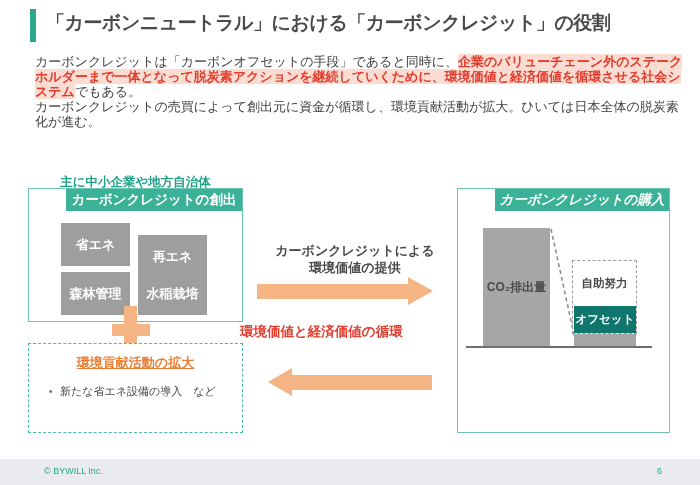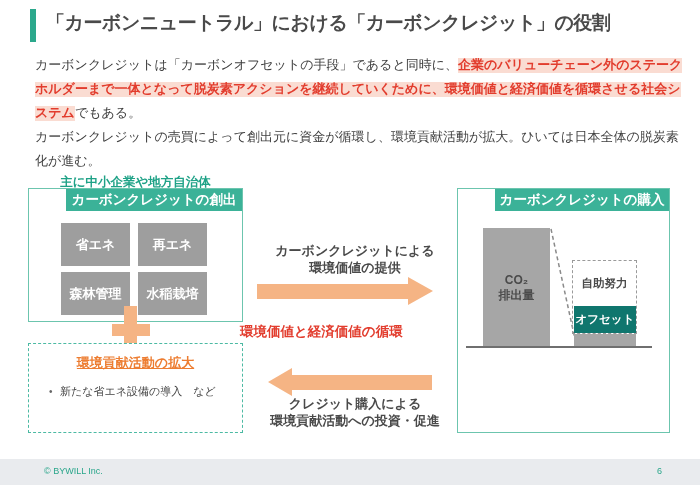--- a/index.html
+++ b/index.html
@@ -5,30 +5,30 @@
   html,body{margin:0;padding:0;background:#ffffff;}
   .slide{
     position:relative;width:700px;height:485px;background:#ffffff;overflow:hidden;
     font-family:"Liberation Sans","DejaVu Sans",sans-serif;color:#3f3f3f;
   }
   .abs{position:absolute;}
   
   .title-accent{left:30px;top:9px;width:6px;height:33px;background:#2ba88c;}
   .slide-title{left:46px;top:10px;font-size:19px;font-weight:bold;color:#4a4a4a;letter-spacing:-0.5px;white-space:nowrap;}
   
-  .intro{left:35px;top:54px;width:648px;font-size:13px;line-height:24px;color:#3f3f3f;font-family:Liberation Mono, monospace;}
+  .intro{left:35px;top:54px;width:648px;font-size:13px;line-height:15px;color:#3f3f3f;}
   .hl{background:#fadcd2;color:#e23c2d;font-weight:bold;}
   
   .group-label{font-size:12.5px;font-weight:bold;color:#1fa287;text-align:center;}
   .left-label{left:28px;top:174px;width:215px;}
   .right-label{left:457px;top:166px;width:213px;}
   
   .teal-box{background:#ffffff;border:1px solid #6cc5ae;box-sizing:border-box;padding-left:37px;}
   .creation-box{left:28px;top:188px;width:215px;height:134px;}
-  .purchase-box{left:457px;top:188px;width:213px;height:245px;}
+  .purchase-box{left:457px;top:188px;width:213px;height:245px;font-style:italic;}
   .teal-header{height:22px;line-height:22px;background:#3bb298;color:#ffffff;font-size:13.5px;font-weight:bold;text-align:center;white-space:nowrap;}
   
   .method-card{position:absolute;width:69px;height:43px;background:#9e9e9e;border-radius:0;
     color:#ffffff;font-size:13px;font-weight:bold;display:flex;align-items:center;justify-content:center;white-space:nowrap;}
   
   .plus{left:112px;top:306px;width:38px;height:48px;}
   .plus .v{position:absolute;left:12px;top:0;width:13px;height:48px;background:#f5b484;}
   .plus .h{position:absolute;left:0;top:18px;width:38px;height:12px;background:#f5b484;}
   
   .expansion-box{left:28px;top:343px;width:215px;height:90px;border:1.5px dashed #4cbaa3;box-sizing:border-box;background:#ffffff;}
@@ -38,21 +38,21 @@
   .bullet-list li:before{content:"\2022";position:absolute;left:2px;color:#666666;font-size:10px;}
   .expansion-bullets{position:absolute;left:18px;top:40px;}
   
   .center-label{font-weight:bold;text-align:center;color:#4a4a4a;font-size:13px;line-height:17px;white-space:nowrap;}
   .provide-label{left:250px;top:242px;width:210px;}
   .cycle-label{left:240px;top:323px;width:230px;text-align:left;font-size:13.5px;font-weight:bold;color:#e23c2d;white-space:nowrap;}
   .arrow-right{left:257px;top:277px;}
   .arrow-left{left:268px;top:368px;}
   .invest-label{left:240px;top:395px;width:230px;}
   
-  .co2-bar{left:483px;top:228px;width:67px;height:119px;background:#a6a6a6;display:flex;flex-direction:column;align-items:center;justify-content:center;}
+  .co2-bar{left:483px;top:228px;width:67px;height:119px;background:#a6a6a6;display:flex;flex-direction:row;align-items:center;justify-content:center;}
   .co2-bar div{color:#4a4a4a;font-size:12px;font-weight:bold;line-height:15px;text-align:center;white-space:nowrap;}
   .self-effort-box{left:572px;top:260px;width:65px;height:74px;border:1.5px dashed #9a9a9a;box-sizing:border-box;}
   .self-effort-label{left:572px;top:276px;width:65px;text-align:center;font-size:11.5px;font-weight:bold;color:#4a4a4a;white-space:nowrap;}
   .offset-box{left:574px;top:306px;width:62px;height:27px;background:#0f766e;color:#ffffff;font-size:11.5px;font-weight:bold;display:flex;align-items:center;justify-content:center;white-space:nowrap;}
   .residual-bar{left:574px;top:334px;width:62px;height:13px;background:#a6a6a6;}
   .chart-baseline{left:466px;top:346px;width:186px;height:2px;background:#6f6f6f;}
   
   .footer{left:0;top:459px;width:700px;height:26px;background:#e9ebee;}
   .copyright{position:absolute;left:44px;top:7px;font-size:9px;color:#2aa68b;white-space:nowrap;}
   .page-number{position:absolute;right:38px;top:7px;font-size:9px;color:#2aa68b;}
@@ -67,21 +67,21 @@
 
   <div class="abs intro">
     <div><span>カーボンクレジットは「カーボンオフセットの手段」であると同時に、</span><span class="hl">企業のバリューチェーン外のステークホルダーまで一体となって脱炭素アクションを継続していくために、環境価値と経済価値を循環させる社会システム</span><span>でもある。</span></div>
     <div>カーボンクレジットの売買によって創出元に資金が循環し、環境貢献活動が拡大。ひいては日本全体の脱炭素化が進む。</div>
   </div>
 
   <div class="abs group-label left-label">主に中小企業や地方自治体</div>
   <div class="abs teal-box creation-box">
     <div class="teal-header">カーボンクレジットの創出</div>
     <div class="method-card" style="left:32px;top:34px;">省エネ</div>
-    <div class="method-card" style="left:109px;top:34px;">再エネ</div>
+    <div class="method-card" style="left:109px;top:46px;">再エネ</div>
     <div class="method-card" style="left:32px;top:83px;">森林管理</div>
     <div class="method-card" style="left:109px;top:83px;">水稲栽培</div>
   </div>
 
   <div class="abs plus">
     <div class="v"></div>
     <div class="h"></div>
   </div>
 
   <div class="abs expansion-box">
@@ -99,24 +99,20 @@
     <rect x="0" y="7" width="151" height="15" fill="#f5b484"></rect>
     <polygon points="151,0 176,14 151,28" fill="#f5b484"></polygon>
   </svg>
 
   <div class="abs cycle-label">環境価値と経済価値の循環</div>
 
   <svg class="abs arrow-left" width="164" height="28">
     <rect x="24" y="7" width="140" height="15" fill="#f5b484"></rect>
     <polygon points="24,0 0,14 24,28" fill="#f5b484"></polygon>
   </svg>
-  <div class="abs center-label invest-label">
-    <div>クレジット購入による</div>
-    <div>環境貢献活動への投資・促進</div>
-  </div>
 
   <div class="abs teal-box purchase-box">
     <div class="teal-header">カーボンクレジットの購入</div>
 
   </div>
 
   <div class="abs co2-bar">
     <div>CO₂</div>
     <div>排出量</div>
   </div>

